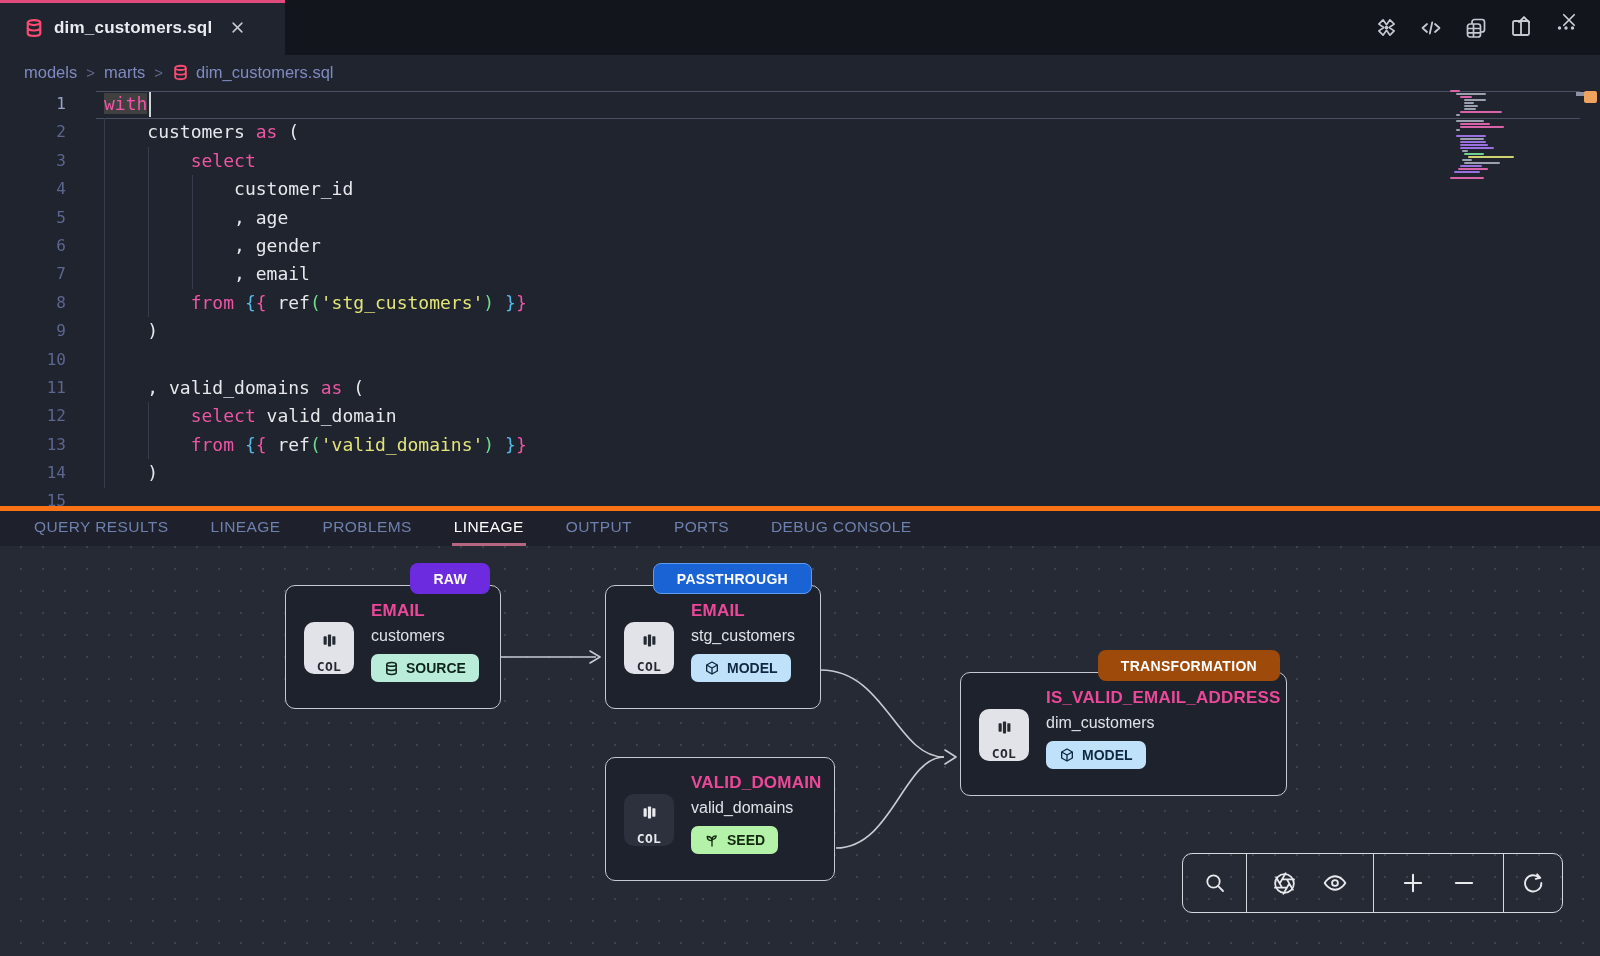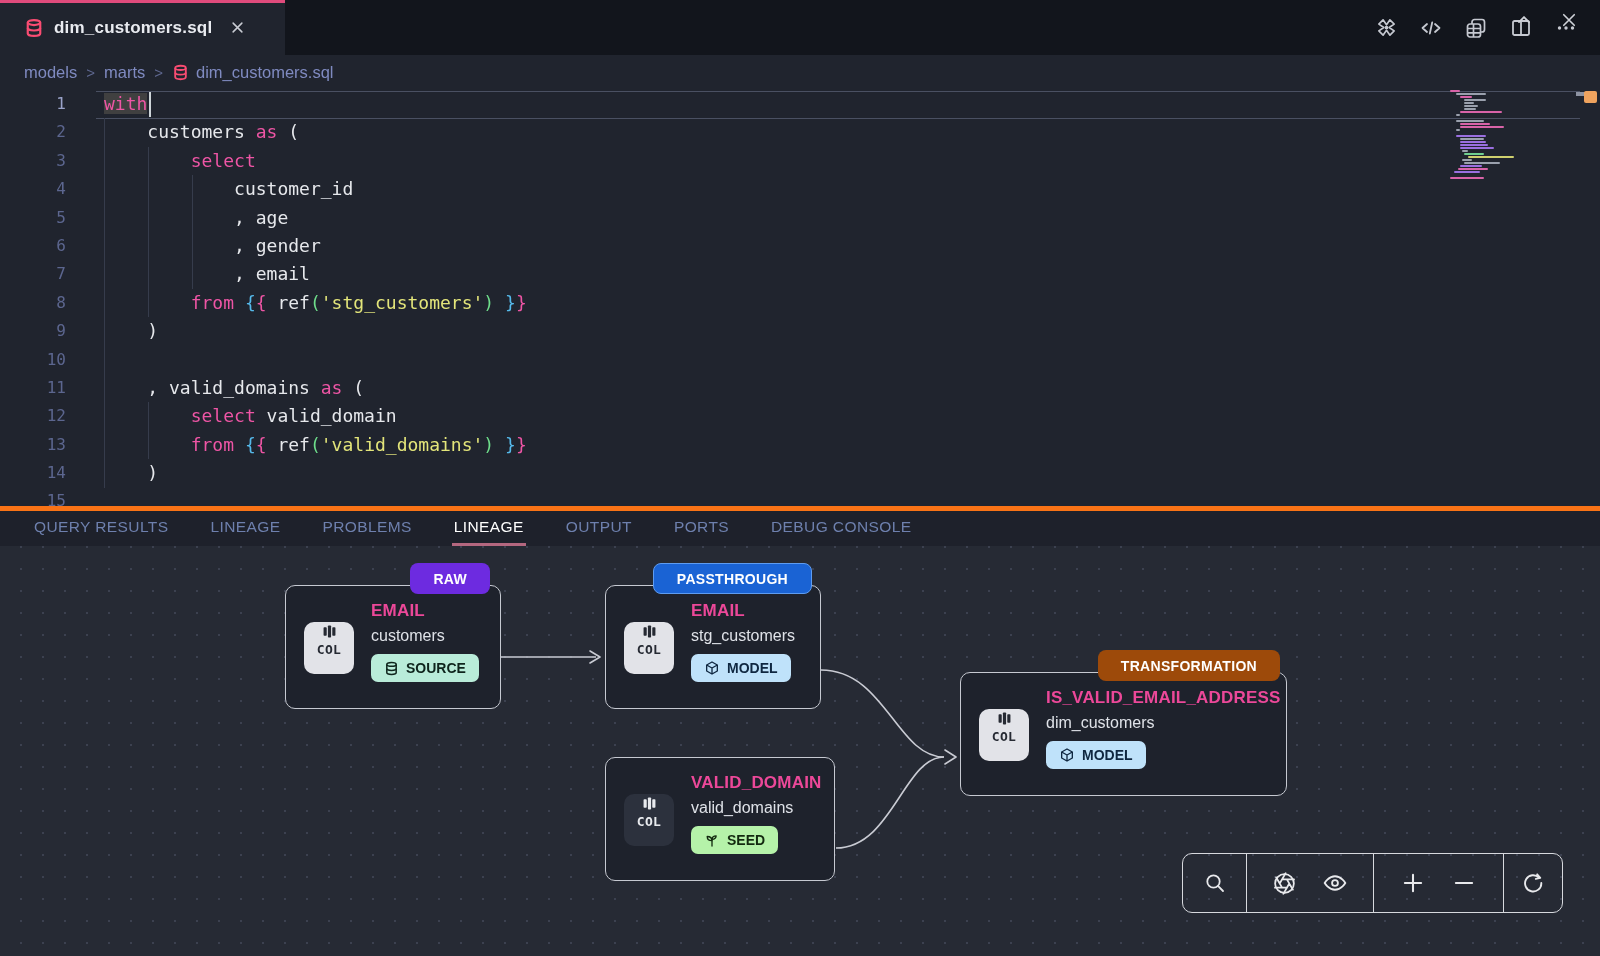--- a/index.html
+++ b/index.html
@@ -47,21 +47,21 @@
   
   .panel-header { position:absolute; left:0; top:506px; width:1600px; height:40px; background:#1e212b; display:flex; align-items:stretch; padding-left:32px; gap:38px; border-top:5px solid #f97316; }
   .panel-tab { display:flex; align-items:center; font-size:15.5px; letter-spacing:.4px; color:#6e80ae; border-bottom:3px solid transparent; padding:0 2px; cursor:pointer; }
   .panel-tab.active { color:#ffffff; border-bottom-color:#b4677f; }
   .panel-header-actions { position:absolute; right:22px; top:0; height:40px; display:flex; align-items:center; gap:26px; color:#cfd2d8; }
   
   .canvas { position:absolute; left:0; top:546px; width:1600px; height:410px; background:#262a34;
     background-image:radial-gradient(#3c4150 1.1px, transparent 1.4px); background-size:22px 22px; background-position:10px 12px; }
   .edges { position:absolute; left:0; top:0; width:1600px; height:410px; }
   .lnode { position:absolute; border:1.5px solid #c6c9d1; border-radius:10px; background:#1e222c; }
-  .chip { position:absolute; left:18px; top:36px; width:50px; height:52px; border-radius:10px; display:flex; flex-direction:column; align-items:center; justify-content:flex-start; gap:1px; }
+  .chip { position:absolute; left:18px; top:36px; width:50px; height:52px; border-radius:10px; display:flex; flex-direction:column; align-items:center; justify-content:flex-end; gap:9px; }
   .chip.light { background:#e2e3e8; color:#262a33; }
   .chip.dark { background:#2c313d; color:#e8eaee; }
   .chip-label { font-size:13px; font-weight:700; letter-spacing:.3px; font-family:"DejaVu Sans Mono","Liberation Mono",monospace; }
   .node-text { position:absolute; left:85px; top:15px; }
   .node-title { font-size:17px; font-weight:700; color:#ec4899; letter-spacing:.2px; }
   .node-sub { font-size:16px; color:#dfe2e8; margin-top:6px; }
   .res-badge { display:inline-flex; align-items:center; gap:7px; height:28px; padding:0 13px; border-radius:7px; font-size:14px; font-weight:700; margin-top:9px; }
   .top-badge { position:absolute; top:-23px; height:31px; padding:0 23px; border-radius:8px; display:flex; align-items:center; color:#fff; font-size:14px; font-weight:700; letter-spacing:.3px; }
   
   .l-toolbar { position:absolute; left:1182px; top:307px; width:381px; height:60px; border:1.5px solid #d7d9de; border-radius:10px; display:flex; color:#e8e9ec; }

